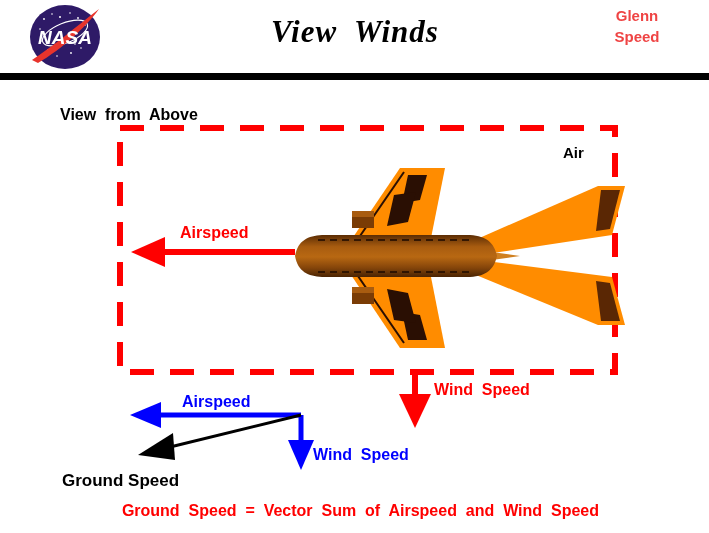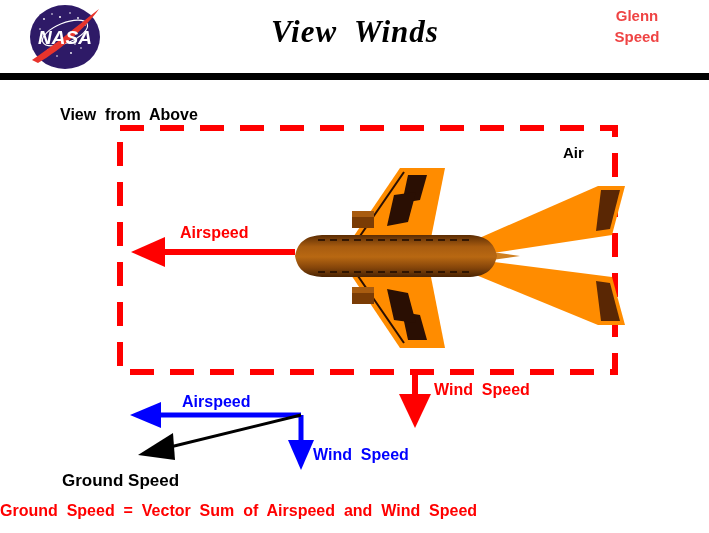--- a/index.html
+++ b/index.html
@@ -101,21 +101,21 @@
     left: 182px; top: 393px;
     font-size: 16px;
   }
   #windspeed-vec-label {
     left: 313px; top: 446px;
     font-size: 16px;
   }
   #equation {
     left: 0; top: 502px;
     width: 599px;
-    text-align: left;
+    text-align: right;
     font-size: 16px;
     color: #ff0000;
   }
 
   
   #canvas {
     position: absolute;
     left: 0; top: 0;
     width: 709px; height: 533px;
   }

